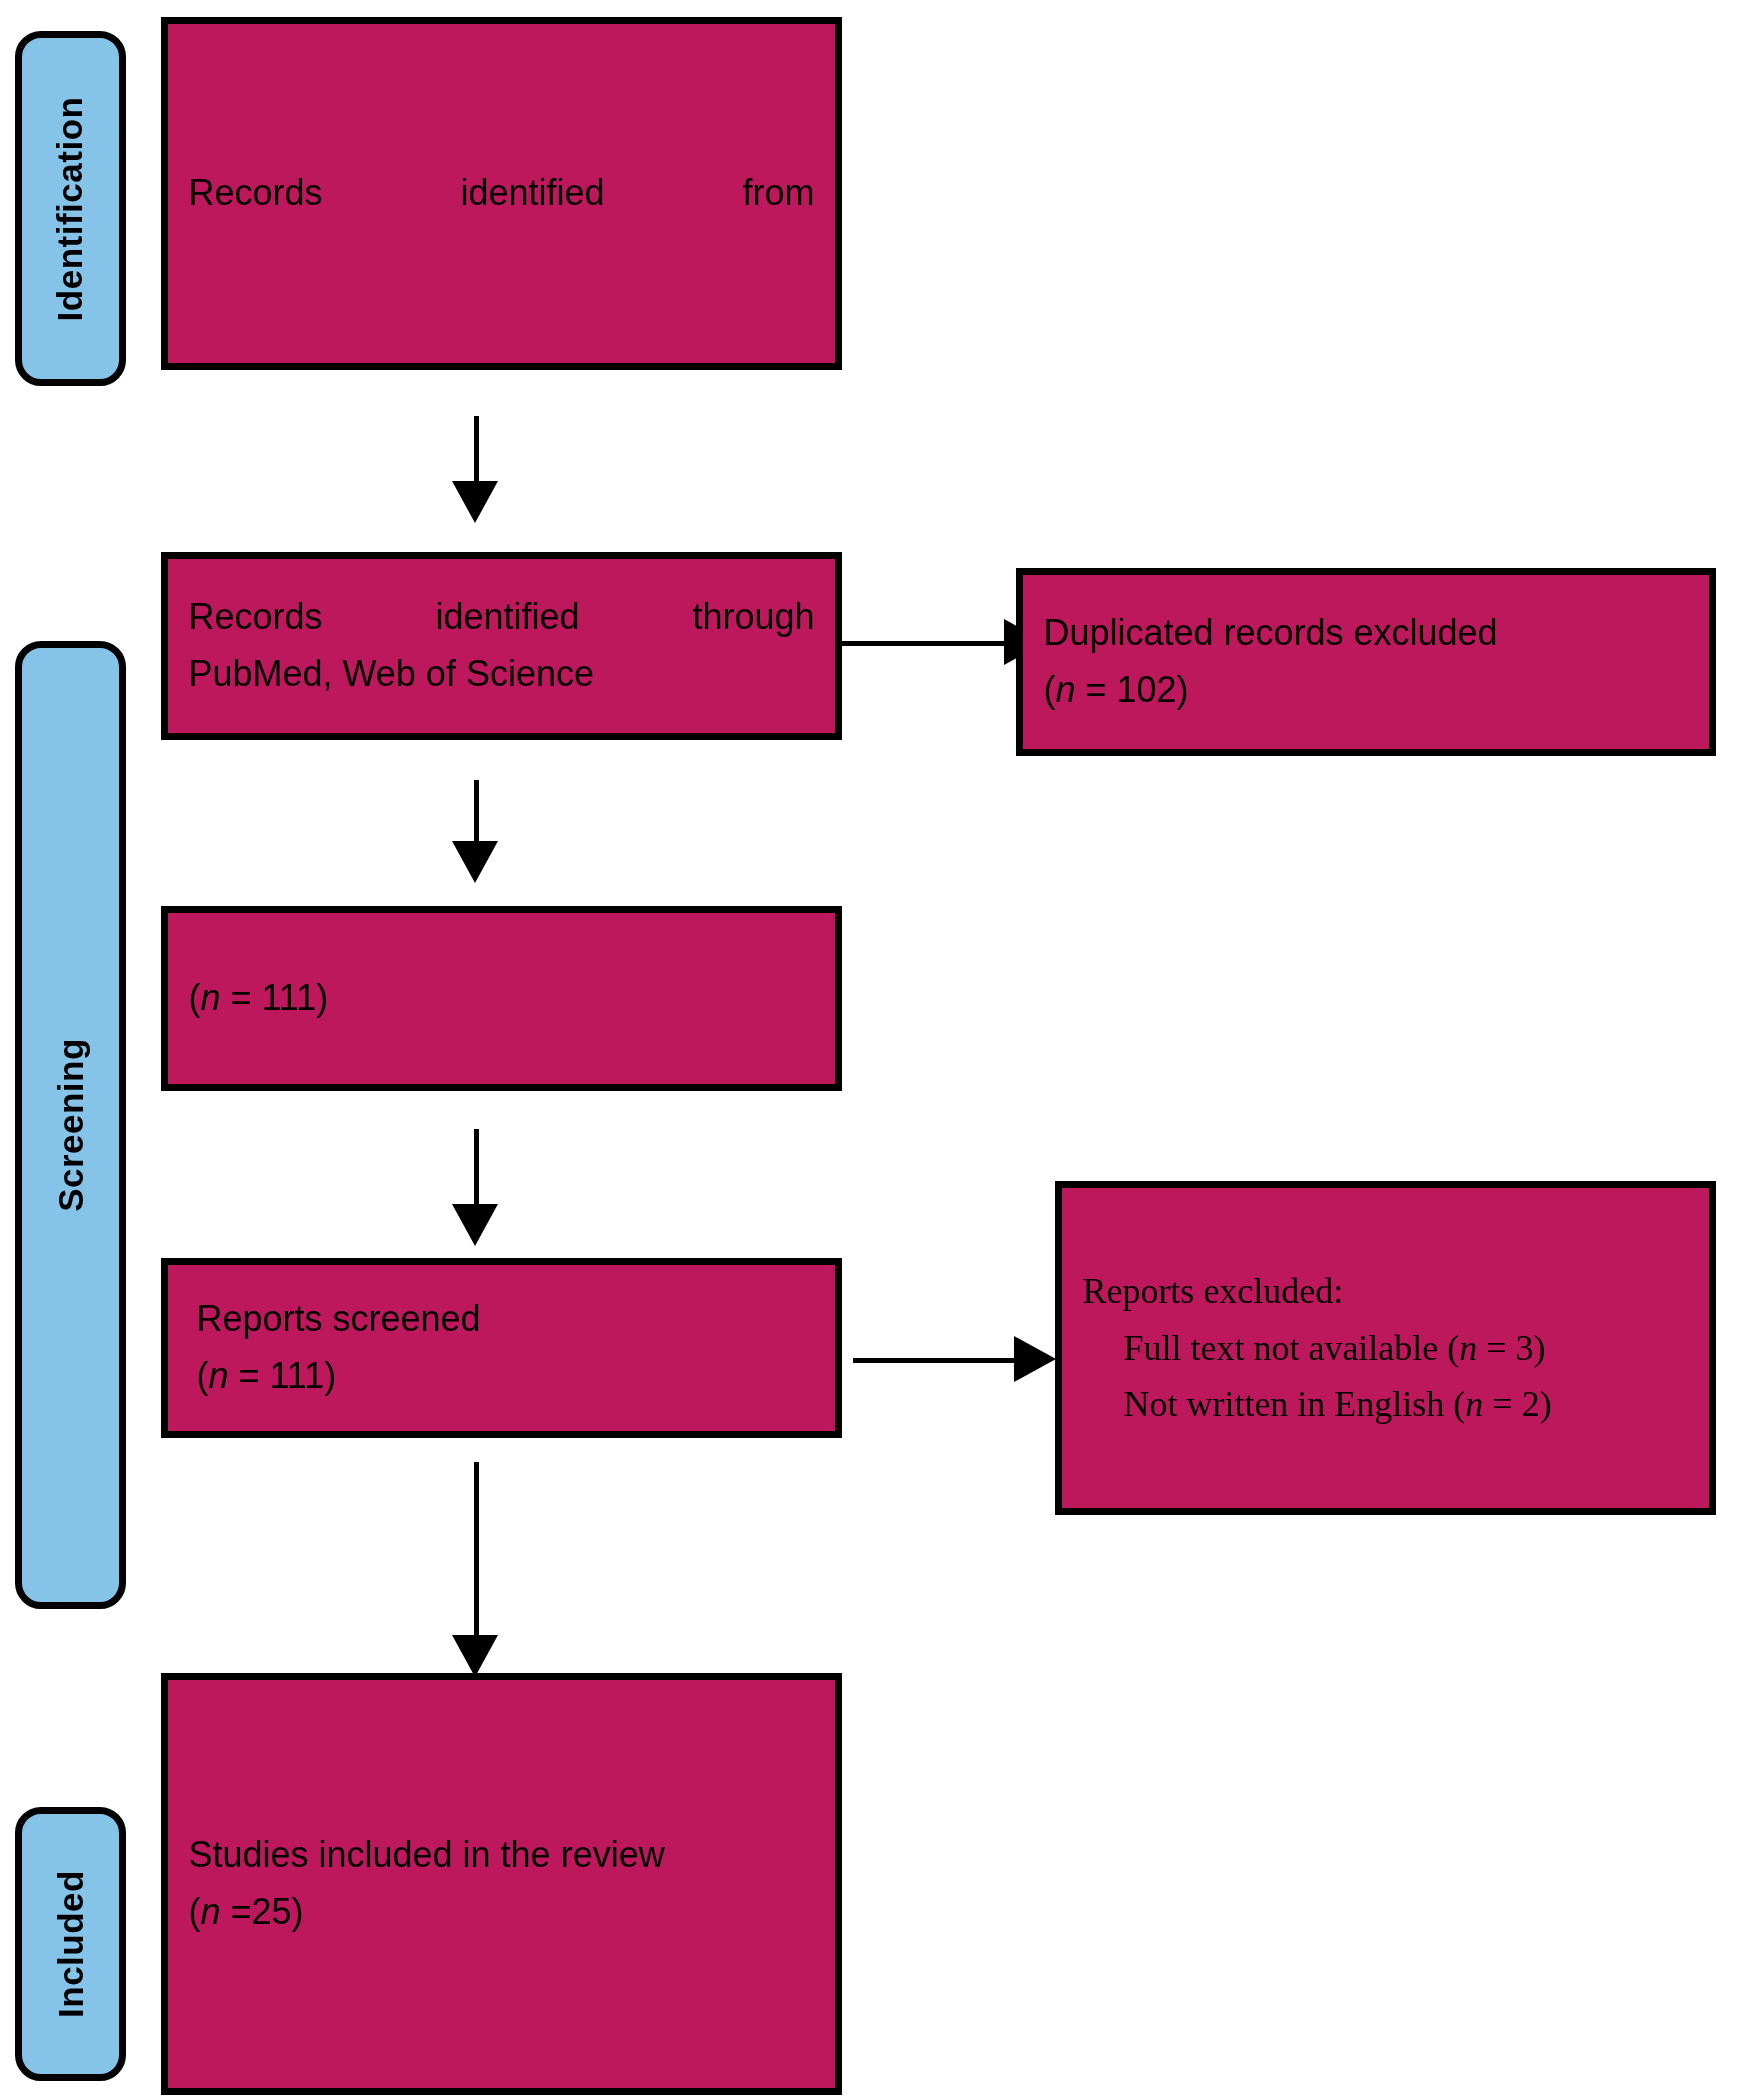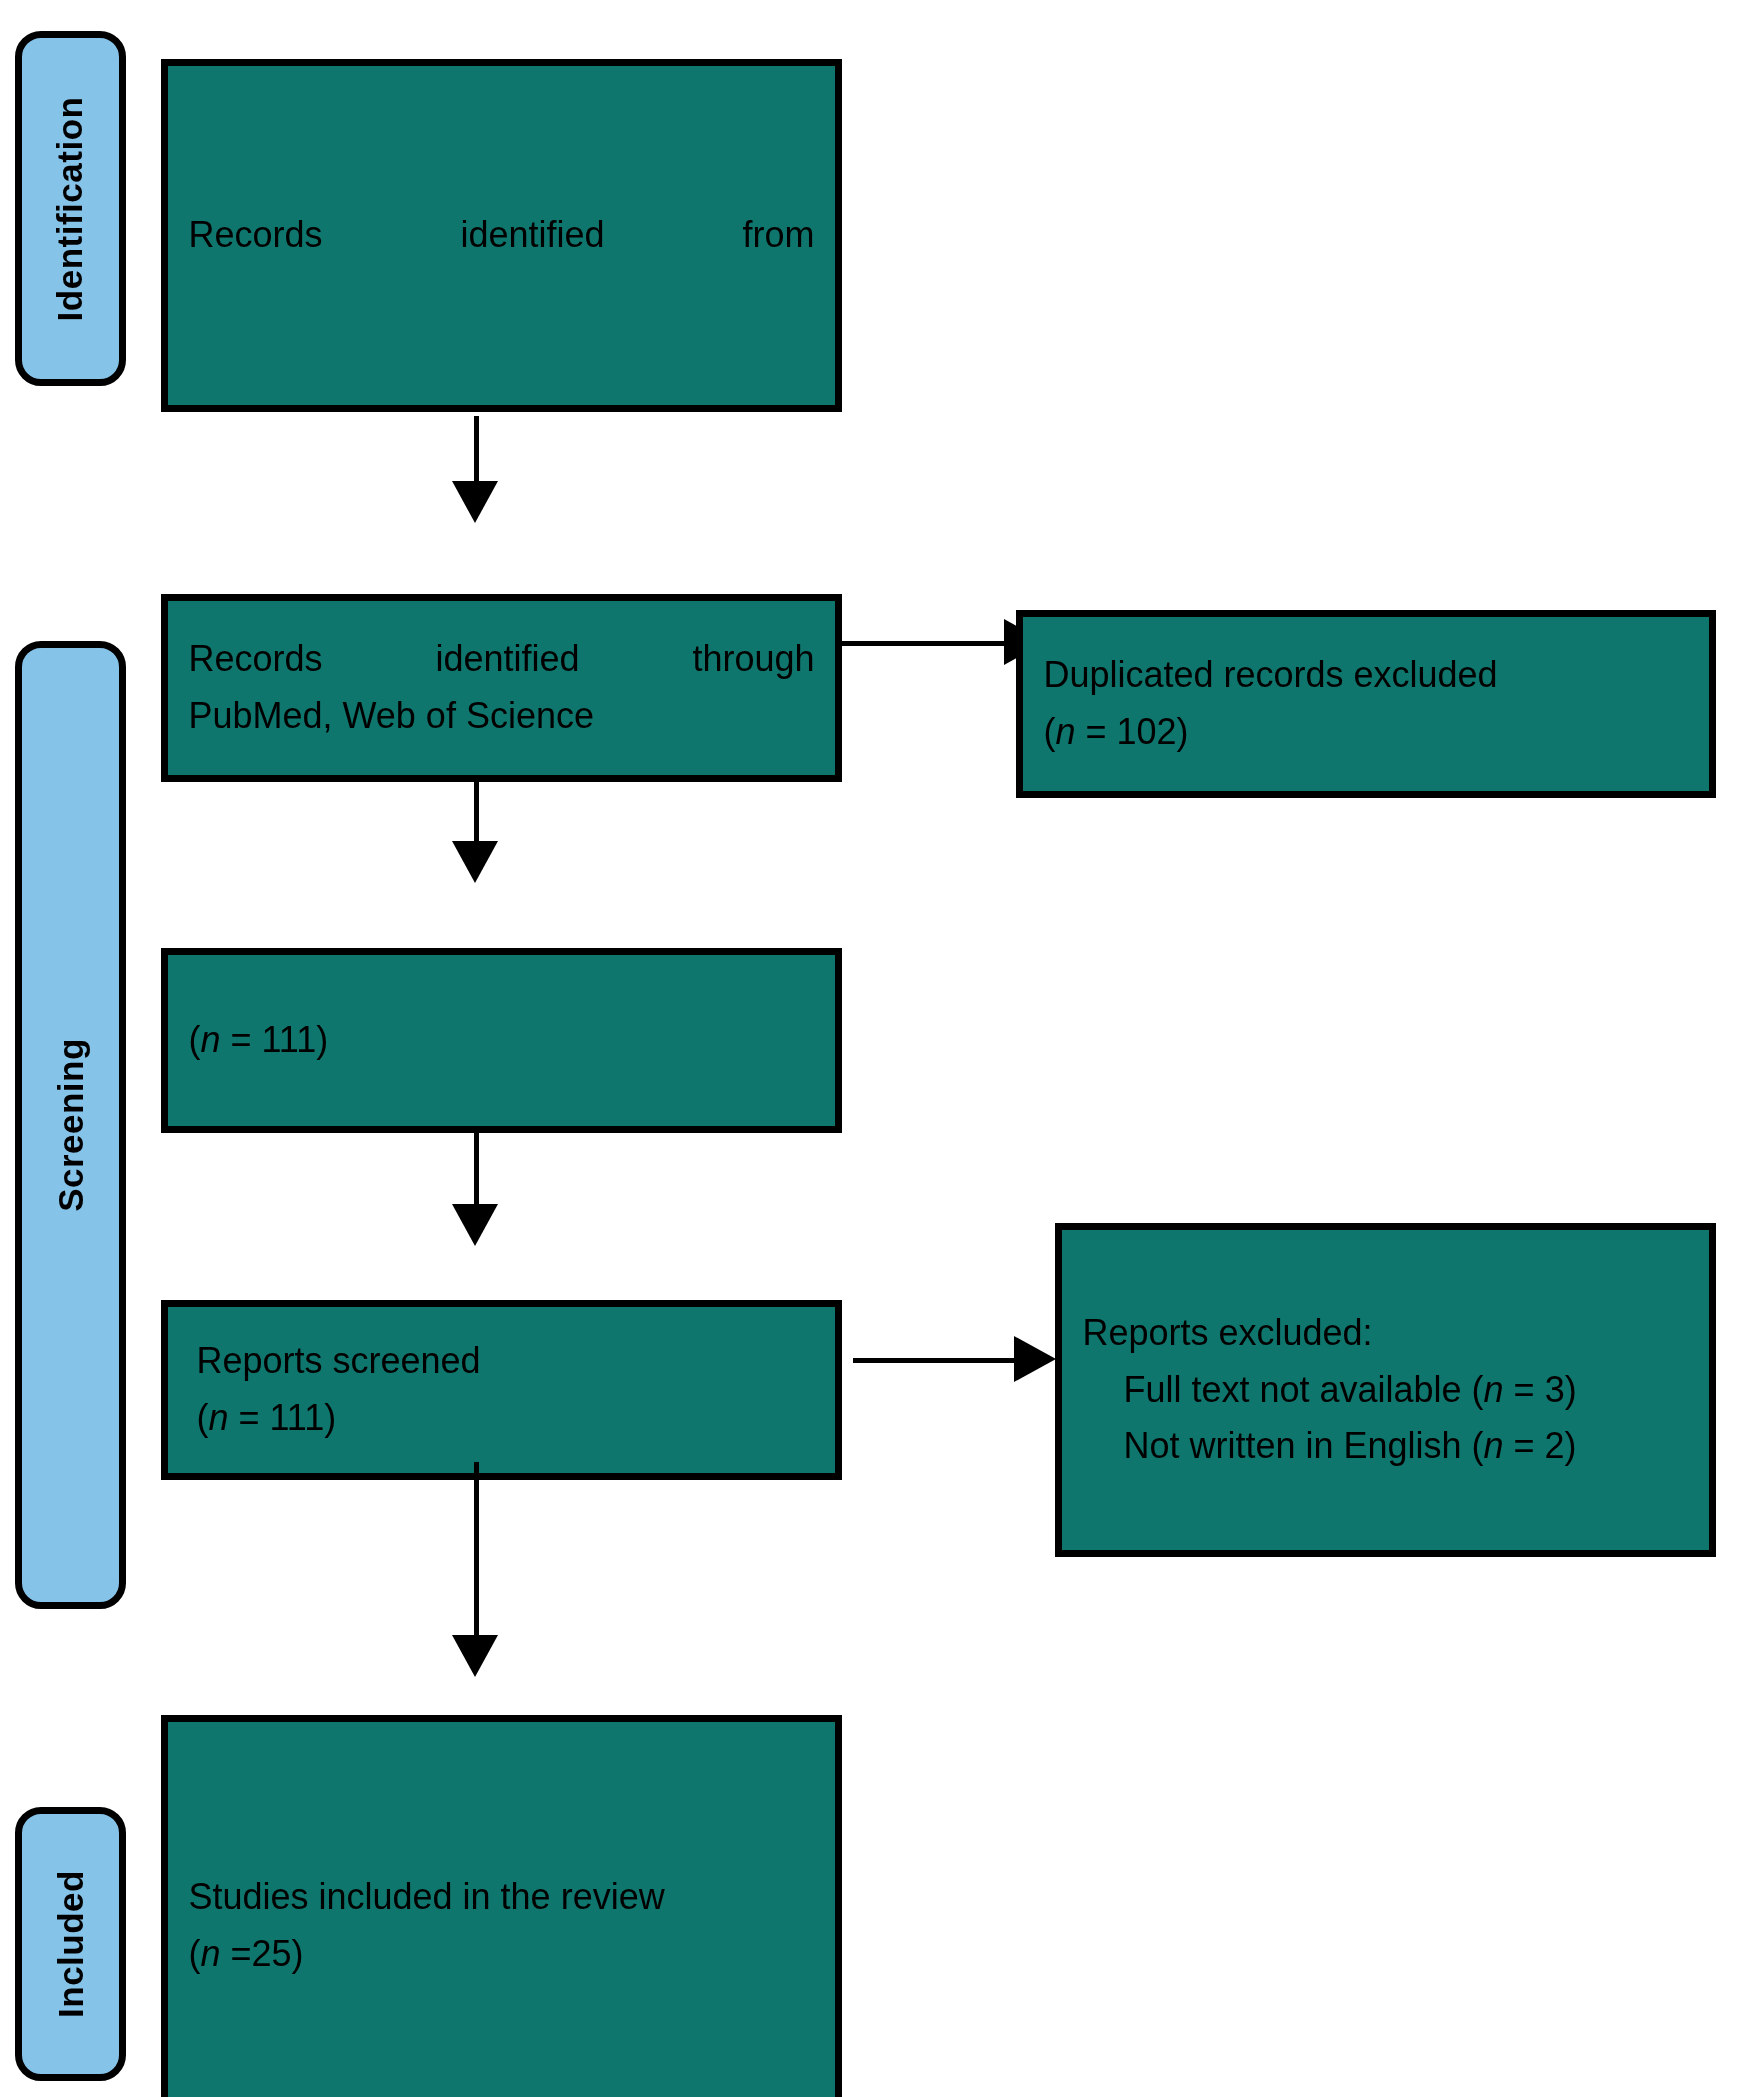--- a/index.html
+++ b/index.html
@@ -35,26 +35,25 @@
     font-size: 35px;
     font-weight: bold;
     color: #000000;
     letter-spacing: 0.5px;
   }
 
   
   .flow-box {
     position: absolute;
     box-sizing: border-box;
-    background: #0f766e;
+    background: #be185d;
     border: 7px solid #000000;
     display: flex;
     flex-direction: column;
     justify-content: center;
-    margin-top: 42px;
   }
   .flow-box .box-lines {
     padding: 0 20.4px;
   }
   .box-line {
     font-size: 36px;
     color: #000000;
     line-height: 1.58;
     white-space: nowrap;
   }
@@ -204,21 +203,21 @@
       </div>
       <div class="box-line"><span>(</span><span class="ital">n</span><span> = 111)</span></div>
     </div>
   </div>
 
   <div class="arrow-h" style="left:853px; top:1360px; width:203px;">
     <span class="shaft" style="width:165px;"></span>
     <span class="head"></span>
   </div>
 
-  <div class="flow-box" style="left:1055px; top:1181px; width:661px; height:334px;">
+  <div class="flow-box" style="left:1055px; top:1181px; width:661px; height:334px;font-family:Liberation Serif, serif;">
     <div class="box-lines">
       <div class="box-line">
         <span>Reports excluded:</span>
       </div>
       <div class="box-line indent"><span>Full text not available (</span><span class="ital">n</span><span> = 3)</span></div>
       <div class="box-line indent"><span>Not written in English (</span><span class="ital">n</span><span> = 2)</span></div>
     </div>
   </div>
 
   <div class="arrow-v" style="left:476px; top:1462px; height:215px;">

